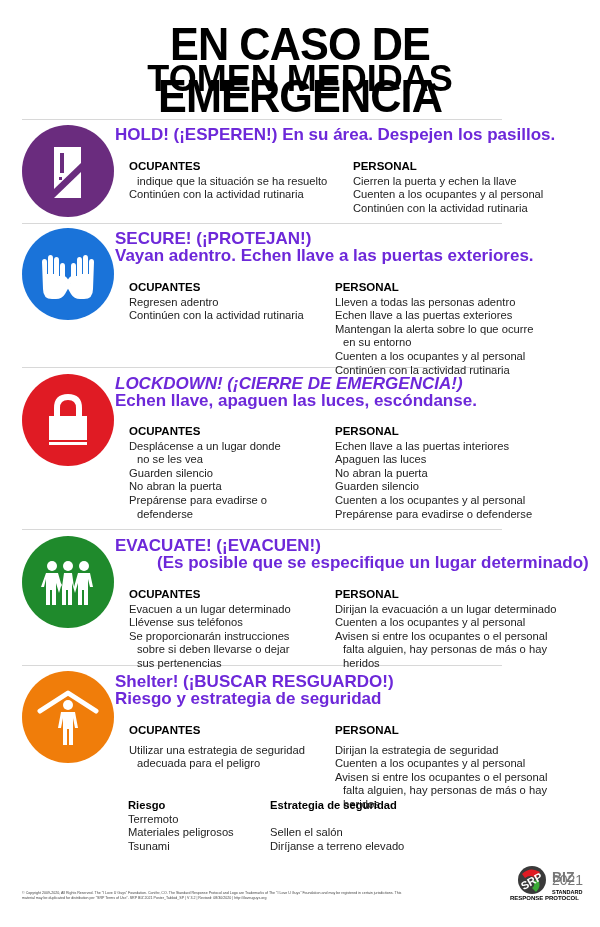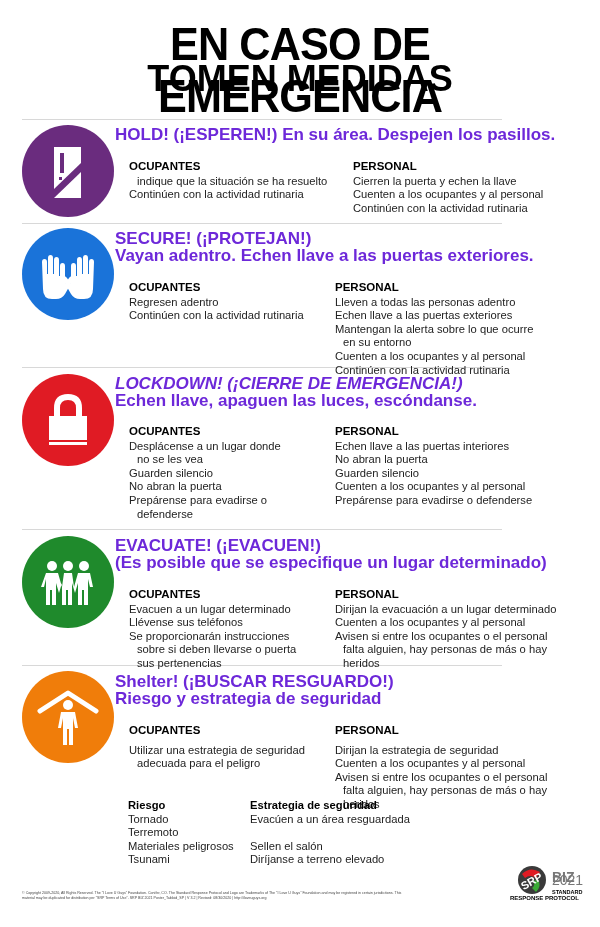--- a/index.html
+++ b/index.html
@@ -11,21 +11,21 @@
     .section { position: absolute; left: 0; width: 600px; }
     .icon-circle { position: absolute; left: 22px; width: 92px; height: 92px; border-radius: 50%; display: flex; align-items: center; justify-content: center; }
     .icon-circle svg { width: 92px; height: 92px; }
     .sec-title { position: absolute; left: 115px; font-weight: bold; font-size: 17px; line-height: 17px; color: #6d28d9; white-space: nowrap; }
     .col { position: absolute; font-size: 11.2px; line-height: 13.6px; color: #222; margin-top: 12px; }
     .col-head { font-weight: bold; font-size: 11.5px; color: #000; margin-bottom: 1px; }
     .col-item { white-space: nowrap; }
     .col-item.indent { padding-left: 8px; }
     .risk-table { position: absolute; left: 128px; top: 799px; font-size: 11.2px; line-height: 13.6px; color: #222; }
     .risk-row { display: flex; }
-    .risk-a { width: 122px; white-space: nowrap; }
+    .risk-a { width: 142px; white-space: nowrap; }
     .risk-b { white-space: nowrap; }
     .risk-head { font-weight: bold; color: #000; }
     .footer { position: absolute; left: 22px; top: 891px; width: 475px; font-size: 3.6px; line-height: 4.6px; color: #444; }
     .logo { position: absolute; left: 510px; top: 866px; width: 80px; height: 40px; }
     .logo-circle { position: absolute; left: 8px; top: 0; width: 28px; height: 28px; border-radius: 50%; background: #3a3a3a; overflow: hidden; }
     .logo-biz { position: absolute; left: 42px; top: 4px; font-weight: bold; font-size: 14px; line-height: 14px; color: #777; }
     .logo-year { position: absolute; left: 42px; top: 9px; font-size: 14px; line-height: 10px; color: #777; }
     .logo-std { position: absolute; left: 42px; top: 23px; font-weight: bold; font-size: 5.5px; line-height: 6px; color: #000; }
     .logo-rp { position: absolute; left: 0px; top: 29px; font-weight: bold; font-size: 6px; line-height: 7px; color: #000; white-space: nowrap; }
   </style>
@@ -106,46 +106,47 @@
     <div class="col-item">Desplácense a un lugar donde</div>
     <div class="col-item indent">no se les vea</div>
     <div class="col-item">Guarden silencio</div>
     <div class="col-item">No abran la puerta</div>
     <div class="col-item">Prepárense para evadirse o</div>
     <div class="col-item indent">defenderse</div>
   </div>
   <div class="col" style="left:335px;top:413px;">
     <div class="col-head">PERSONAL</div>
     <div class="col-item">Echen llave a las puertas interiores</div>
+    <div class="col-item">Apaguen las luces</div>
     <div class="col-item">No abran la puerta</div>
     <div class="col-item">Guarden silencio</div>
     <div class="col-item">Cuenten a los ocupantes y al personal</div>
     <div class="col-item">Prepárense para evadirse o defenderse</div>
   </div>
 </div>
 
 <div class="section">
   <div class="icon-circle" style="top:536px;background:#1f8a2c;">
     <svg viewBox="0 0 92 92">
       <g fill="#fff">
         <circle cx="30" cy="30" r="5"></circle>
         <circle cx="46" cy="30" r="5"></circle>
         <circle cx="62" cy="30" r="5"></circle>
         <path d="M24,37 h12 l4,14 l2,-14 h8 l2,14 l4,-14 h12 l3,14 h-3 l-2,-8 v26 h-4 v-15 h-2 v15 h-4 v-22 l-3,10 l-3,-10 v22 h-4 v-15 h-2 v15 h-4 v-22 l-3,10 l-3,-10 v22 h-4 v-15 h-2 v15 h-4 v-26 l-2,8 h-3 z"></path>
       </g>
     </svg>
   </div>
   <div class="sec-title" style="top:537px;">EVACUATE! (¡EVACUEN!)</div>
-  <div class="sec-title" style="top:554px;">(Es posible que se especifique un lugar determinado)</div>
+  <div class="sec-title" style="top:554px;margin-left:42px;">(Es posible que se especifique un lugar determinado)</div>
   <div class="col" style="left:129px;top:576px;">
     <div class="col-head">OCUPANTES</div>
     <div class="col-item">Evacuen a un lugar determinado</div>
     <div class="col-item">Llévense sus teléfonos</div>
     <div class="col-item">Se proporcionarán instrucciones</div>
-    <div class="col-item indent">sobre si deben llevarse o puerta</div>
+    <div class="col-item indent">sobre si deben llevarse o dejar</div>
     <div class="col-item indent">sus pertenencias</div>
   </div>
   <div class="col" style="left:335px;top:576px;">
     <div class="col-head">PERSONAL</div>
     <div class="col-item">Dirijan la evacuación a un lugar determinado</div>
     <div class="col-item">Cuenten a los ocupantes y al personal</div>
     <div class="col-item">Avisen si entre los ocupantes o el personal</div>
     <div class="col-item indent">falta alguien, hay personas de más o hay</div>
     <div class="col-item indent">heridos</div>
   </div>
@@ -177,24 +178,20 @@
     <div class="col-item indent">heridos</div>
   </div>
 </div>
 
 <div class="risk-table">
   <div class="risk-row risk-head">
     <div class="risk-a">Riesgo</div>
     <div class="risk-b">Estrategia de seguridad</div>
   </div>
   <div class="risk-row">
-    <div class="risk-a">Tornado</div>
-    <div class="risk-b">Evacúen a un área resguardada</div>
-  </div>
-  <div class="risk-row">
     <div class="risk-a">Terremoto</div>
   </div>
   <div class="risk-row">
     <div class="risk-a">Materiales peligrosos</div>
     <div class="risk-b">Sellen el salón</div>
   </div>
   <div class="risk-row">
     <div class="risk-a">Tsunami</div>
     <div class="risk-b">Diríjanse a terreno elevado</div>
   </div>

